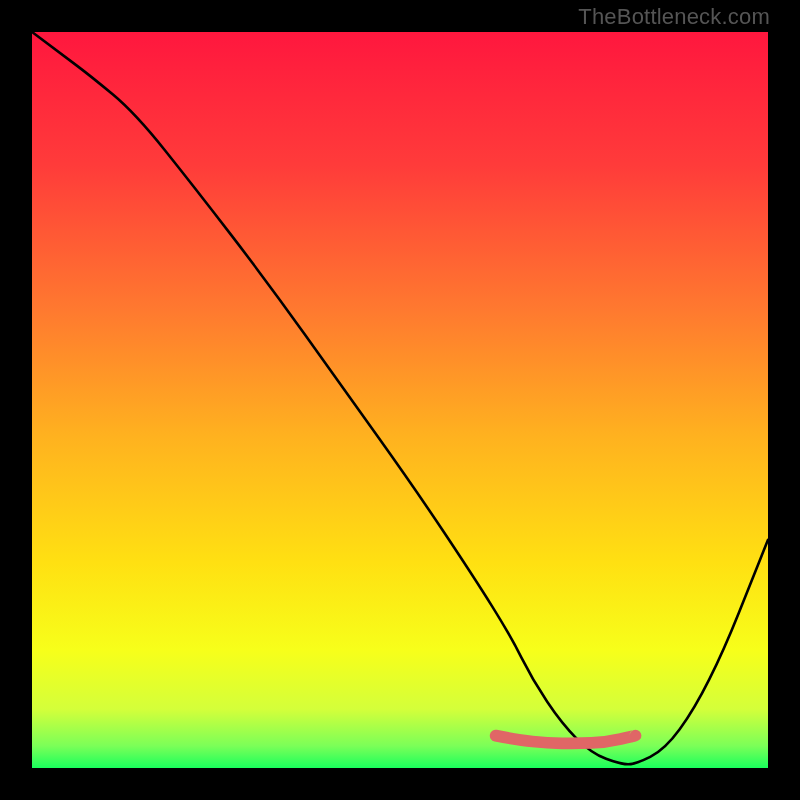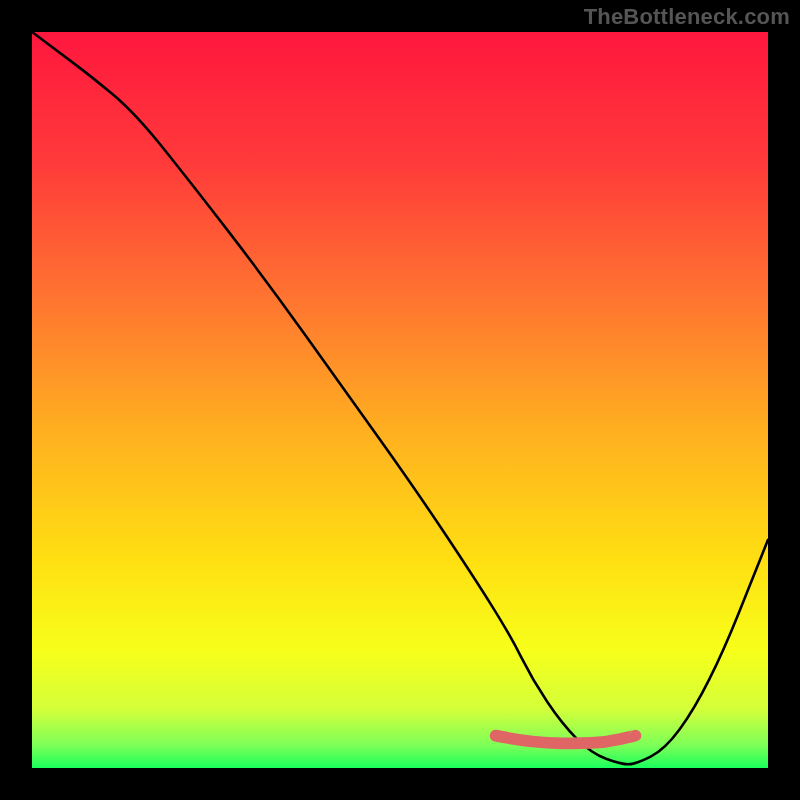--- a/index.html
+++ b/index.html
@@ -13,24 +13,24 @@
   }
   .frame {
     position: relative;
     width: 800px;
     height: 800px;
     background: #000;
   }
   .watermark {
     position: absolute;
     top: 4px;
-    right: 10px;
+    right: 30px;
     color: #555;
     font-size: 22px;
-    font-weight: 700;
+    font-weight: 400;
     letter-spacing: 0.2px;
     z-index: 5;
   }
   .plot-area {
     position: absolute;
     left: 32px;
     top: 32px;
     width: 736px;
     height: 736px;
     overflow: hidden;

